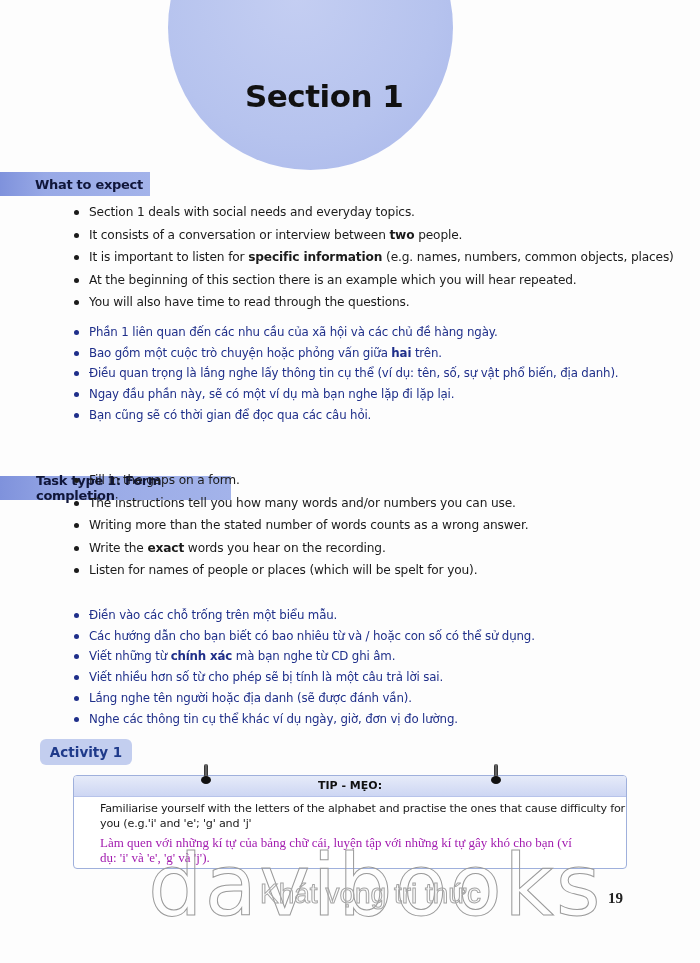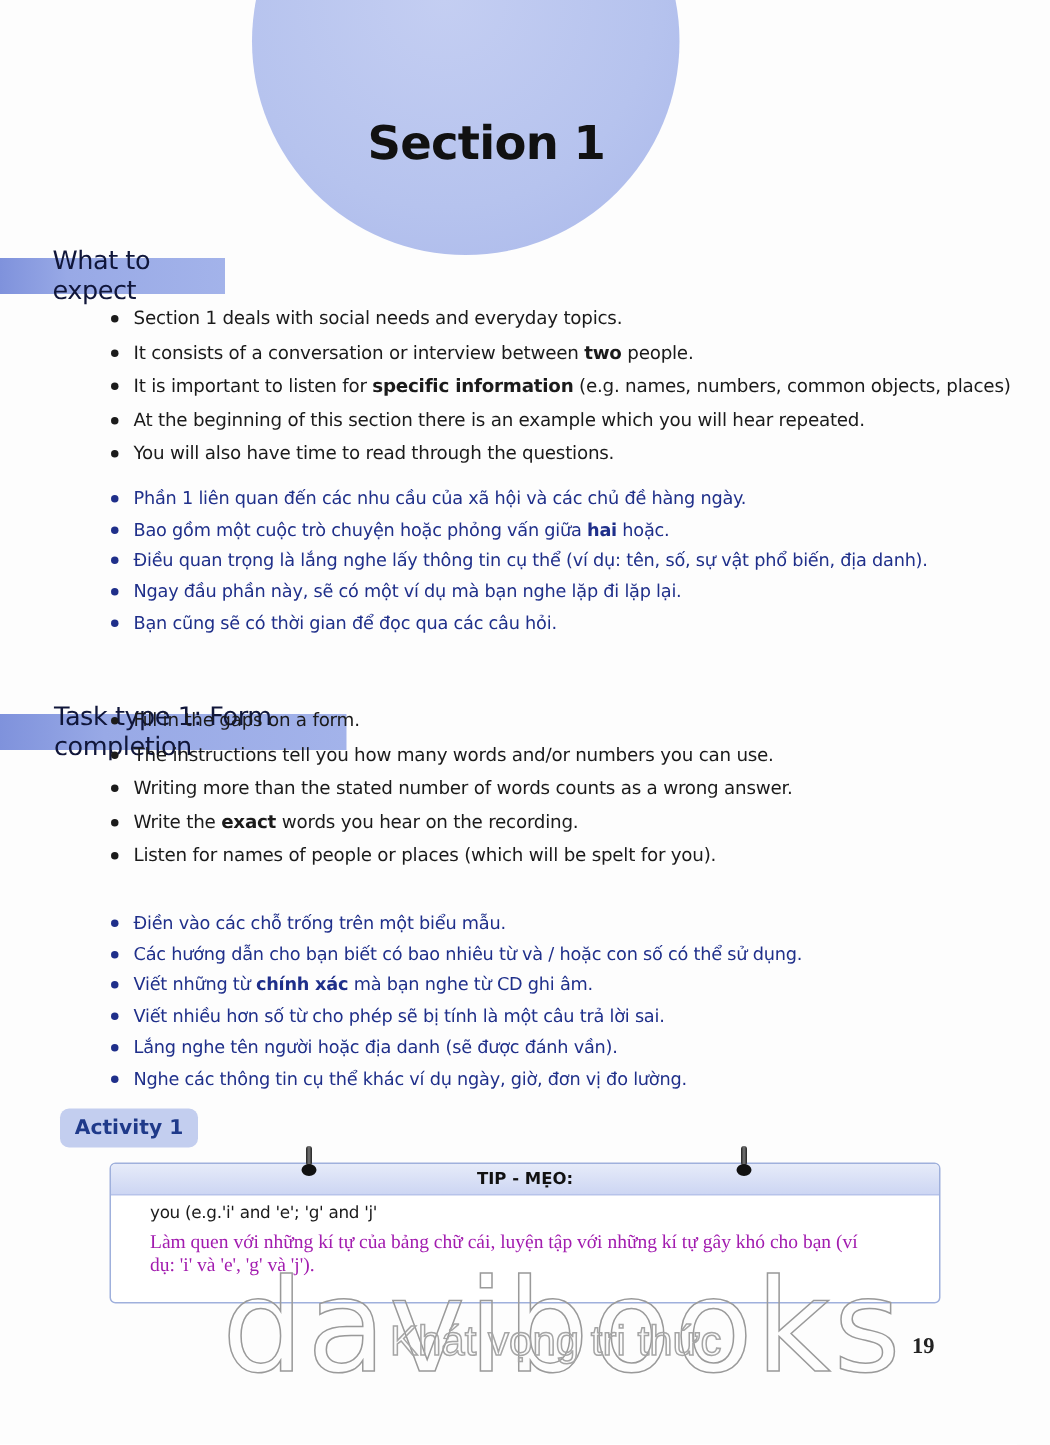--- a/index.html
+++ b/index.html
@@ -20,21 +20,21 @@
     color: #111; letter-spacing: -0.5px;
   }
 
   
   .section-bar {
     position: absolute; left: 0; height: 24px;
     background: linear-gradient(90deg, #7f92dc 0%, #98a9e6 30%, #a3b3ea 100%);
     display: flex; align-items: center;
   }
   .section-bar span {
-    font-weight: normal; font-size: 17px; color: #10163a; letter-spacing: -0.3px;
+    font-weight: bold; font-size: 13px; color: #10163a; letter-spacing: -0.3px;
   }
   .bar-expect { top: 172px; width: 150px; padding-left: 35px; }
   .bar-task { top: 440px; width: 231px; padding-left: 36px; margin-top: 36px; }
 
   
   .list { position: absolute; left: 74px; list-style: none; }
   .list li {
     position: relative; padding-left: 15px; font-size: 12.2px; line-height: 22.6px;
     white-space: nowrap; letter-spacing: -0.15px;
   }
@@ -119,21 +119,21 @@
   <ul class="list en en1">
     <li><span>Section 1 deals with social needs and everyday topics.</span><b></b><span></span></li>
     <li><span>It consists of a conversation or interview between </span><b>two</b><span> people.</span></li>
     <li><span>It is important to listen for </span><b>specific information</b><span> (e.g. names, numbers, common objects, places)</span></li>
     <li><span>At the beginning of this section there is an example which you will hear repeated.</span><b></b><span></span></li>
     <li><span>You will also have time to read through the questions.</span><b></b><span></span></li>
   </ul>
 
   <ul class="list vi vi1">
     <li><span>Phần 1 liên quan đến các nhu cầu của xã hội và các chủ đề hàng ngày.</span><b></b><span></span></li>
-    <li><span>Bao gồm một cuộc trò chuyện hoặc phỏng vấn giữa </span><b>hai</b><span> hoặc.</span></li>
+    <li><span>Bao gồm một cuộc trò chuyện hoặc phỏng vấn giữa </span><b>hai</b><span> trên.</span></li>
     <li><span>Điều quan trọng là lắng nghe lấy thông tin cụ thể (ví dụ: tên, số, sự vật phổ biến, địa danh).</span><b></b><span></span></li>
     <li><span>Ngay đầu phần này, sẽ có một ví dụ mà bạn nghe lặp đi lặp lại.</span><b></b><span></span></li>
     <li><span>Bạn cũng sẽ có thời gian để đọc qua các câu hỏi.</span><b></b><span></span></li>
   </ul>
 
   <div class="section-bar bar-task">
     <span>Task type 1: Form completion</span>
   </div>
 
   <ul class="list en en2">
@@ -151,20 +151,21 @@
     <li><span>Viết nhiều hơn số từ cho phép sẽ bị tính là một câu trả lời sai.</span><b></b><span></span></li>
     <li><span>Lắng nghe tên người hoặc địa danh (sẽ được đánh vần).</span><b></b><span></span></li>
     <li><span>Nghe các thông tin cụ thể khác ví dụ ngày, giờ, đơn vị đo lường.</span><b></b><span></span></li>
   </ul>
 
   <div class="activity">Activity 1</div>
 
   <div class="tip-box">
     <div class="tip-header">TIP - MẸO:</div>
     <div class="tip-en">
+      <div>Familiarise yourself with the letters of the alphabet and practise the ones that cause difficulty for</div>
       <div>you (e.g.'i' and 'e'; 'g' and 'j'</div>
     </div>
     <div class="tip-vi">
       <div>Làm quen với những kí tự của bảng chữ cái, luyện tập với những kí tự gây khó cho bạn (ví</div>
       <div>dụ: 'i' và 'e', 'g' và 'j').</div>
     </div>
   </div>
 
   <div class="pin pin-left">
       <div class="stem"></div>

